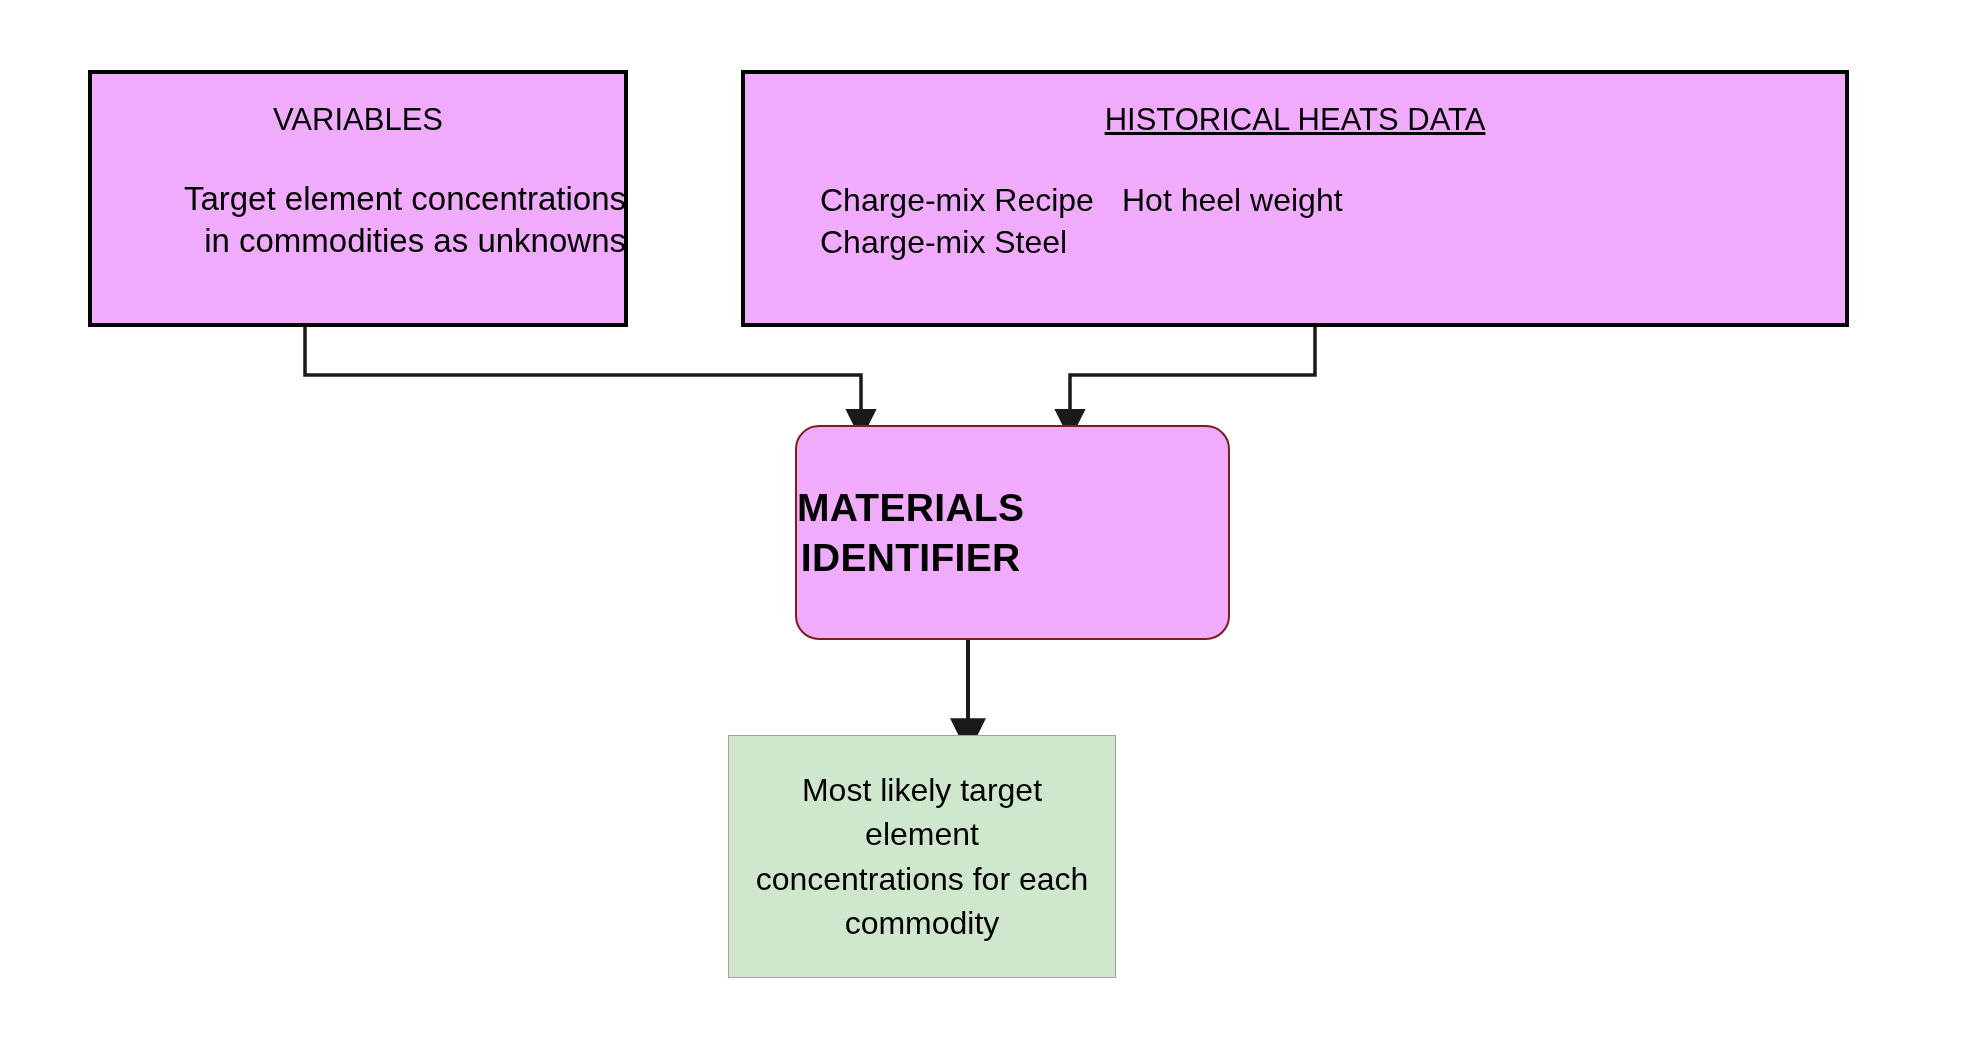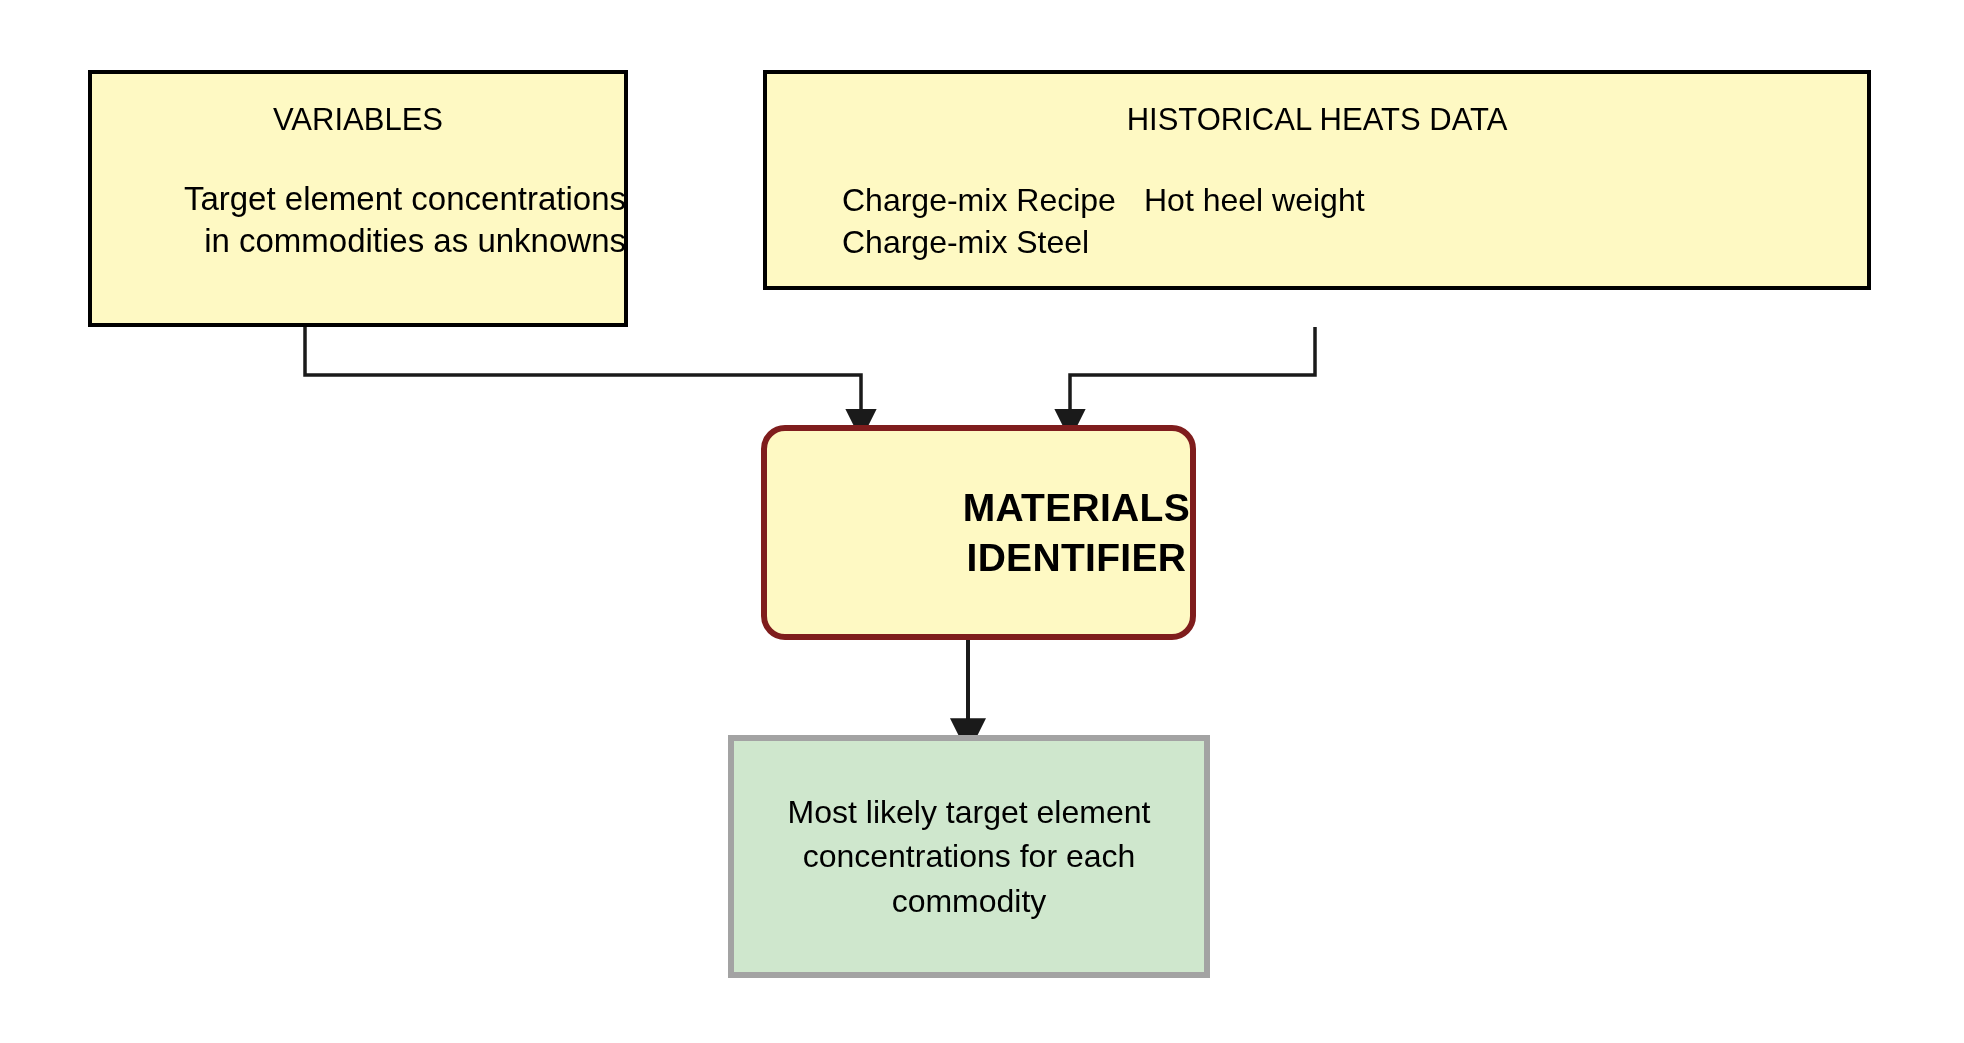--- a/index.html
+++ b/index.html
@@ -29,21 +29,21 @@
     height: 1043px;
     pointer-events: none;
   }
 
   
   .node {
     position: absolute;
     box-sizing: border-box;
     display: flex;
     flex-direction: column;
-    background: #fef9c3;
+    background: #f0abfc;
   }
 
   
   .box-rect {
     border: 4px solid #000000;
     align-items: center;
   }
 
   .box-title {
     font-size: 31px;
@@ -70,24 +70,25 @@
     width: 540px;
     font-size: 33px;
     line-height: 1.27;
     text-align: right;
     color: #000000;
     white-space: pre-line;
   }
 
   
   #node-historical {
-    left: 763px;
+    left: 741px;
     top: 70px;
     width: 1108px;
-    height: 220px;
+    height: 257px;
+    text-decoration: underline;
   }
   #node-historical .box-title {
     margin-top: 28px;
   }
   .heats-grid {
     position: absolute;
     left: 0;
     top: 106px;
     width: 1108px;
     display: flex;
@@ -103,46 +104,46 @@
   .heats-col-right { width: 600px; }
   .heats-item {
     font-size: 32px;
     line-height: 1.31;
     color: #000000;
     white-space: nowrap;
   }
 
   
   #node-identifier {
-    left: 761px;
+    left: 795px;
     top: 425px;
     width: 435px;
     height: 215px;
-    border: 6px solid #7f1d1d;
+    border: 2px solid #7f1d1d;
     border-radius: 24px;
-    align-items: flex-end;
+    align-items: flex-start;
     justify-content: center;
   }
   .identifier-label {
     font-size: 39px;
     font-weight: bold;
     line-height: 1.28;
     text-align: center;
     letter-spacing: 0.3px;
     color: #000000;
     white-space: pre-line;
   }
 
   
   #node-output {
     left: 728px;
     top: 735px;
-    width: 482px;
+    width: 388px;
     height: 243px;
-    border: 6px solid #a3a3a3;
+    border: 1px solid #a3a3a3;
     background: #cfe7cd;
     align-items: center;
     justify-content: center;
   }
   .output-label {
     font-size: 32px;
     line-height: 1.38;
     text-align: center;
     color: #000000;
     padding: 0 22px;

